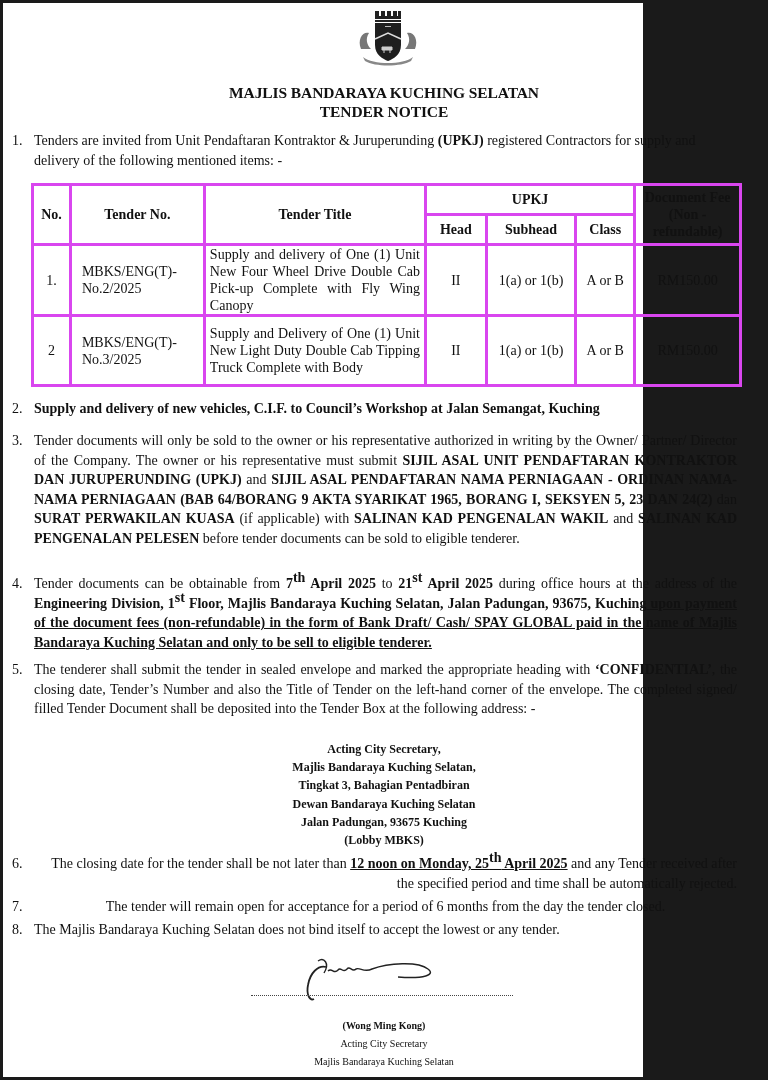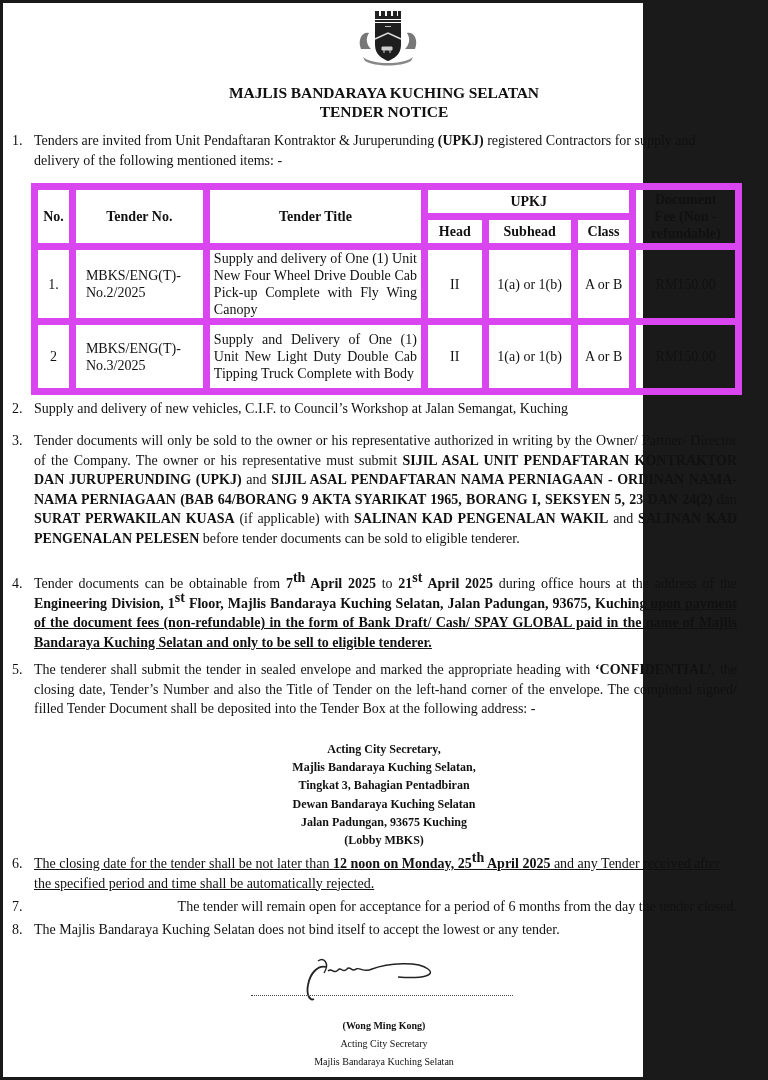--- a/index.html
+++ b/index.html
@@ -18,21 +18,21 @@
   .para { position: absolute; left: 9px; width: 725px; font-size: 14px; line-height: 19.6px; }
   .para .num { position: absolute; left: 0; top: 0; width: 22px; }
   .para .txt { margin-left: 22px; text-align: justify; }
   .b { font-weight: bold; }
   .u { text-decoration: underline; }
   sup { font-size: 14px; line-height: 0; }
   table.tender {
     position: absolute; left: 28px; top: 180px; width: 711px;
     border-collapse: collapse; font-size: 14px; line-height: 17px;
   }
-  table.tender th, table.tender td { border: 7px solid #d946ef; padding: 0 4px; }
+  table.tender th, table.tender td { border: 3px solid #d946ef; padding: 0 4px; }
   table.tender th { font-weight: bold; text-align: center; }
   .c { text-align: center; }
   .title-cell { text-align: justify; text-align-last: left; }
   .address { position: absolute; top: 737px; left: 0; width: 762px; text-align: center;
     font-weight: bold; font-size: 12px; line-height: 18.2px; }
   .sig { position: absolute; left: 245px; top: 950px; width: 270px; height: 50px; }
   .dotline { position: absolute; left: 248px; top: 992px; width: 262px; border-top: 1px dotted #444; }
   .signame { position: absolute; top: 1014px; left: 0; width: 762px; text-align: center;
     font-size: 10px; line-height: 18px; }
 </style>
@@ -111,21 +111,21 @@
         <td class="c">II</td>
         <td class="c">1(a) or 1(b)</td>
         <td class="c">A or B</td>
         <td class="c">RM150.00</td>
       </tr>
     </tbody>
   </table>
 
   <div class="para" style="top:396px;">
     <span class="num">2.</span>
-    <div class="txt" style="text-align:left;">Supply and delivery of new vehicles, C.I.F. to Council’s Workshop at Jalan Semangat, Kuching</div>
+    <div class="txt" style="text-align:left;font-weight:bold;">Supply and delivery of new vehicles, C.I.F. to Council’s Workshop at Jalan Semangat, Kuching</div>
   </div>
 
   <div class="para" style="top:428px;">
     <span class="num">3.</span>
     <div class="txt">
       <span>Tender documents will only be sold to the owner or his representative authorized in writing by the Owner/ Partner/ Director of the Company. The owner or his representative must submit </span><span class="b">SIJIL ASAL UNIT PENDAFTARAN KONTRAKTOR DAN JURUPERUNDING (UPKJ)</span><span> and </span><span class="b">SIJIL ASAL PENDAFTARAN NAMA PERNIAGAAN - ORDINAN NAMA-NAMA PERNIAGAAN (BAB 64/BORANG 9 AKTA SYARIKAT 1965, BORANG I, SEKSYEN 5, 23 DAN 24(2)</span><span> dan </span><span class="b">SURAT PERWAKILAN KUASA</span><span> (if applicable) with </span><span class="b">SALINAN KAD PENGENALAN WAKIL</span><span> and </span><span class="b">SALINAN KAD PENGENALAN PELESEN</span><span> before tender documents can be sold to eligible tenderer.</span>
     </div>
   </div>
 
   <div class="para" style="top:571px;">
@@ -146,28 +146,28 @@
     <div>Acting City Secretary,</div>
     <div>Majlis Bandaraya Kuching Selatan,</div>
     <div>Tingkat 3, Bahagian Pentadbiran</div>
     <div>Dewan Bandaraya Kuching Selatan</div>
     <div>Jalan Padungan, 93675 Kuching</div>
     <div>(Lobby MBKS)</div>
   </div>
 
   <div class="para" style="top:851px;">
     <span class="num">6.</span>
-    <div class="txt" style="text-align:left;text-decoration:underline;">
+    <div class="txt" style="text-align:right;">
       <span>The closing date for the tender shall be not later than </span><span class="b u"><span>12 noon on Monday, 25</span><sup>th</sup><span> April 2025</span></span><span> and any Tender received after the specified period and time shall be automatically rejected.</span>
     </div>
   </div>
 
   <div class="para" style="top:894px;">
     <span class="num">7.</span>
-    <div class="txt" style="text-align:right;">The tender will remain open for acceptance for a period of 6 months from the day the tender closed.</div>
+    <div class="txt" style="text-align:center;">The tender will remain open for acceptance for a period of 6 months from the day the tender closed.</div>
   </div>
 
   <div class="para" style="top:917px;">
     <span class="num">8.</span>
     <div class="txt" style="text-align:left;">The Majlis Bandaraya Kuching Selatan does not bind itself to accept the lowest or any tender.</div>
   </div>
 
   <svg class="sig" viewBox="0 0 270 50">
     <path d="M78 14 C70 12 62 20 60 32 C58 42 62 48 66 46" stroke="#222" stroke-width="1.8" fill="none"></path>
     <path d="M70 8 C76 4 82 10 76 20" stroke="#222" stroke-width="1.4" fill="none"></path>

